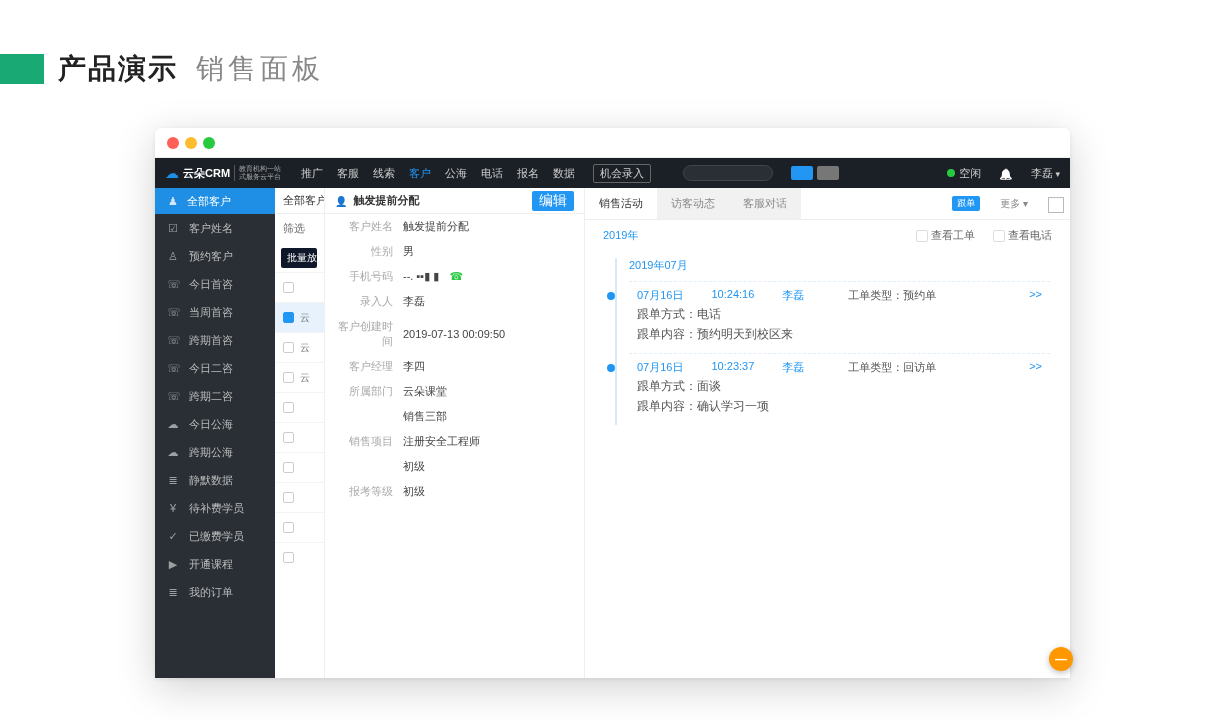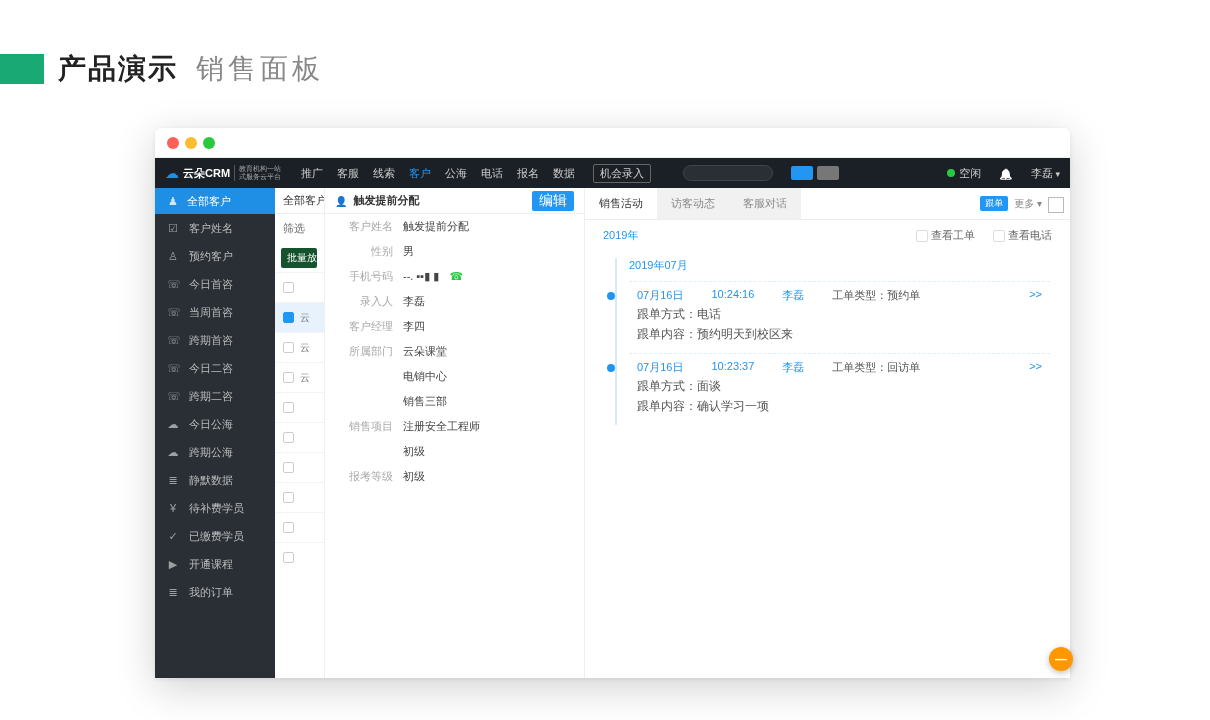--- a/index.html
+++ b/index.html
@@ -83,21 +83,21 @@
     height:28px; display:flex; align-items:center; padding:0 12px; gap:10px; cursor:pointer;
   }
   .side-icon { width:12px; display:inline-block; text-align:center; opacity:.8;}
 
   
   .mid-col {
     width: 50px; border-right:1px solid #eee; background:#fff; position:relative;
   }
   .mid-header { height:26px; display:flex; align-items:center; padding:0 8px; color:#333; font-size:11px; border-bottom:1px solid #f0f0f0; white-space:nowrap; overflow:hidden;}
   .mid-filter { height:28px; display:flex; align-items:center; padding:0 8px; color:#666; font-size:11px; white-space:nowrap; overflow:hidden;}
-  .bulk-btn { margin-top:6px; margin-left:6px; background:#14532d; color:#fff; font-size:10px; padding:3px 6px; border-radius:2px; white-space:nowrap; overflow:hidden; width:36px;}
+  .bulk-btn { margin-top:6px; margin-left:6px; background:#0f172a; color:#fff; font-size:10px; padding:3px 6px; border-radius:2px; white-space:nowrap; overflow:hidden; width:36px;}
   .mid-rows { margin-top:4px; }
   .mid-row {
     height:30px; border-top:1px solid #f3f3f3; display:flex; align-items:center; padding-left:8px; gap:6px;
     font-size:10px; color:#777; white-space:nowrap; overflow:hidden;
   }
   .mid-row.sel{ background:#e7f2fd;}
   .chk { width:11px;height:11px;border:1px solid #ccc;border-radius:2px;display:inline-block;}
   .chk.sel{ background:#2196f3;border-color:#2196f3;}
 
   
@@ -122,21 +122,21 @@
   
   .activity {
     flex:1; background:#fff; display:flex; flex-direction:column; min-width:0;
   }
   .act-tabs{
     height:32px; display:flex; align-items:center; border-bottom:1px solid #eee; font-size:11px;
     position:relative;
   }
   .act-tab{ padding:0 14px; height:100%; display:flex; align-items:center; color:#888; background:#f1f1f1; cursor:pointer;}
   .act-tab.active{ background:#fff; color:#333;}
-  .act-tabs .right-bits{ margin-left:auto; display:flex; align-items:center; gap:6px; padding-right:8px;}
+  .act-tabs .right-bits{ margin-left:auto; display:flex; align-items:center; gap:20px; padding-right:8px;}
   .badge-follow{ background:#2196f3; color:#fff; font-size:9px; padding:1px 5px; border-radius:2px;}
   .more-link{ color:#888; font-size:10px;}
   .square-icon{ width:14px;height:14px; border:1px solid #bbb; display:inline-block; position:relative;}
   .square-icon::after{content:""; position:absolute; right:-3px;bottom:-3px;width:14px;height:14px;border:1px solid #bbb;background:#fff;}
   .act-toolbar{
     height:30px; display:flex; align-items:center; gap:16px; padding:0 18px; font-size:11px;
   }
   .year-label{ color:#2196f3;}
   .chkbox{ width:12px;height:12px;border:1px solid #ddd;border-radius:2px;display:inline-block;vertical-align:middle;}
   .tool-right{ margin-left:auto; display:flex; gap:18px; color:#666; }
@@ -149,21 +149,21 @@
     position:relative; margin-left:18px; padding:6px 8px 10px 8px; border-top:1px dashed #e3eefb;
   }
   .tl-item::before{
     content:""; position:absolute; left:-22px; top:10px; width:8px;height:8px;border-radius:50%;
     background:#2196f3;
   }
   .tl-row1{ display:flex; gap:28px; font-size:11px; align-items:flex-start;}
   .tl-date{ color:#2196f3;}
   .tl-time{ color:#2196f3;}
   .tl-user{ color:#2196f3;}
-  .tl-type{ color:#555;}
+  .tl-type{ color:#555;margin-left:16px;}
   .tl-expand{ margin-left:auto; color:#2196f3; font-size:11px; cursor:pointer;}
   .tl-sub{ color:#555; padding:3px 0 0 0;}
   .tl-sub span.k{ color:#555;}
   .outer-float{ position:absolute; left: 1049px; top: 647px; width:24px;height:24px;border-radius:50%;
     background:#ff9800; color:#fff; display:flex; align-items:center; justify-content:center;
     font-weight:700; box-shadow:0 2px 6px rgba(0,0,0,.25);}
 </style>
 </head>
 <body>
 
@@ -347,30 +347,30 @@
           <div class="field-row">
             <span class="field-label">手机号码</span>
             <span class="field-val">--. ▪▪▮ ▮</span>
             <span class="phone-icon"></span>
           </div>
           <div class="field-row">
             <span class="field-label">录入人</span>
             <span class="field-val">李磊</span>
           </div>
           <div class="field-row">
+            <span class="field-label">客户创建时间</span>
+            <span class="field-val">2019-07-13 00:09:50</span>
+          </div>
+          <div class="field-row">
             <span class="field-label">客户经理</span>
             <span class="field-val">李四</span>
           </div>
           <div class="field-row">
             <span class="field-label">所属部门</span>
             <span class="field-val">云朵课堂</span>
-          </div>
-          <div class="field-row">
-            <span class="field-label"></span>
-            <span class="field-val">电销中心</span>
           </div>
           <div class="field-row">
             <span class="field-label"></span>
             <span class="field-val">销售三部</span>
           </div>
           <div class="field-row">
             <span class="field-label">销售项目</span>
             <span class="field-val">注册安全工程师</span>
           </div>
           <div class="field-row">

